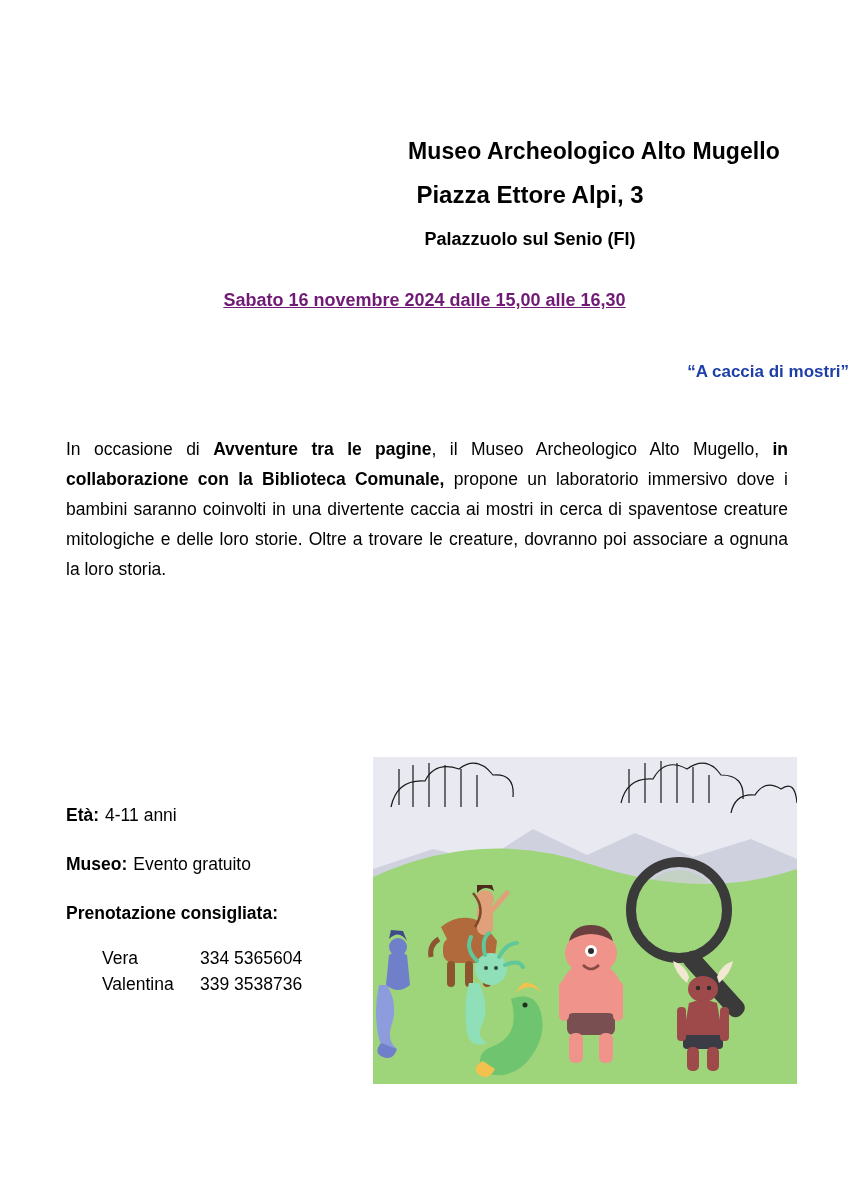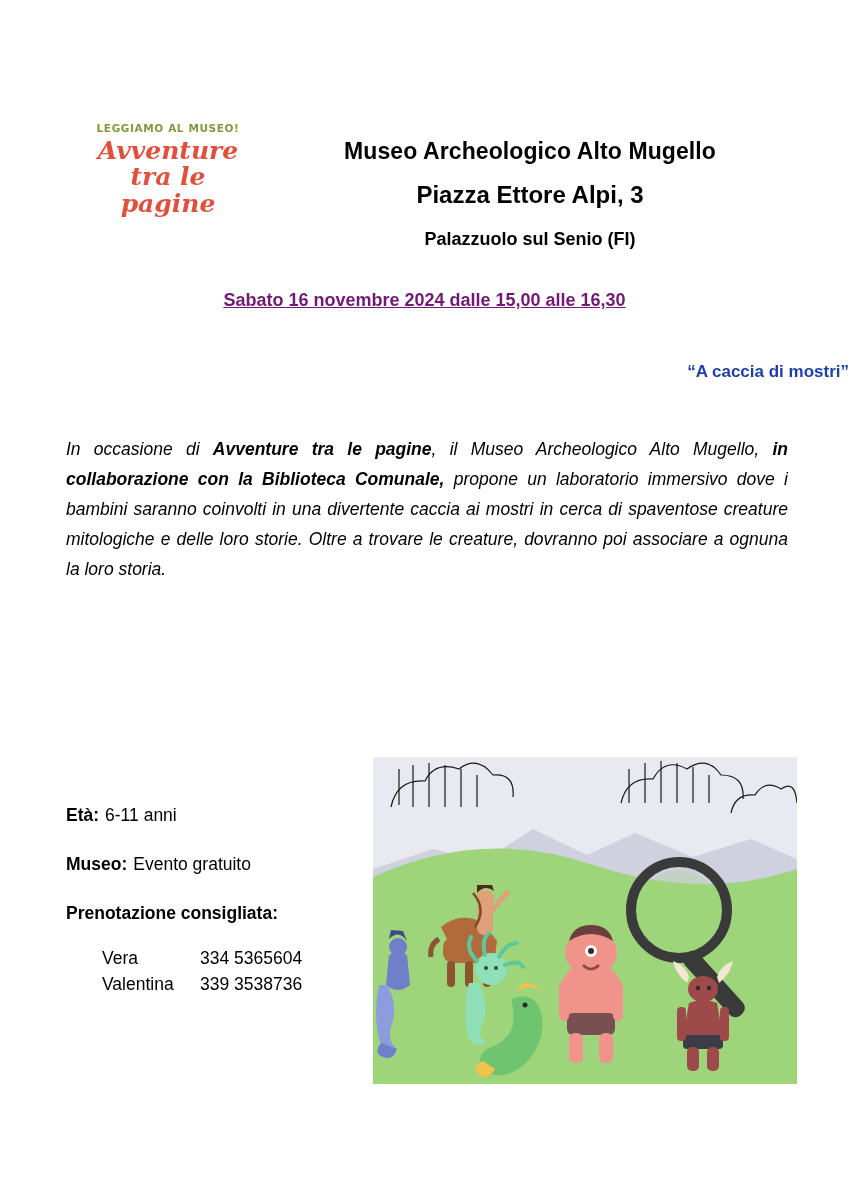--- a/index.html
+++ b/index.html
@@ -57,20 +57,21 @@
     position: absolute;
     left: 280px;
     top: 138px;
     width: 500px;
     text-align: center;
   }
   .header .title {
     font-size: 23px;
     font-weight: bold;
     letter-spacing: 0.1px;
+    text-align: right;
   }
   .header .addr1 {
     font-size: 24px;
     font-weight: bold;
     margin-top: 16px;
   }
   .header .addr2 {
     font-size: 18px;
     font-weight: bold;
     margin-top: 20px;
@@ -105,21 +106,20 @@
 
   
   .body-text {
     position: absolute;
     left: 66px;
     top: 434px;
     width: 722px;
     font-size: 17.5px;
     line-height: 30px;
     text-align: justify;
-    font-style: italic;
   }
   .body-text b { font-weight: bold; }
 
   
   .info {
     position: absolute;
     left: 66px;
     top: 805px;
     width: 300px;
     font-size: 17.5px;
@@ -159,27 +159,20 @@
     background: #e9e9f2;
     overflow: hidden;
   }
   .illus svg { display: block; }
 </style>
 </head>
 <body>
 
 <div class="page">
 
-  <div class="logo">
-    <div class="logo-kicker">LEGGIAMO AL MUSEO!</div>
-    <div class="logo-main">
-      <span>Avventure</span>
-      <span class="l2">tra le pagine</span>
-    </div>
-  </div>
 
   <div class="header">
     <div class="title">Museo Archeologico Alto Mugello</div>
     <div class="addr1">Piazza Ettore Alpi, 3</div>
     <div class="addr2">Palazzuolo sul Senio (FI)</div>
   </div>
 
   <div class="datebar">
     <span>Sabato 16 novembre 2024 dalle 15,00 alle 16,30</span>
   </div>
@@ -187,21 +180,21 @@
   <div class="subtitle">
     <span>“A caccia di mostri”</span>
   </div>
 
   <div class="body-text">
     <span>In occasione di </span><b>Avventure tra le pagine</b><span>, il Museo Archeologico Alto Mugello, </span><b>in collaborazione con la Biblioteca Comunale,</b><span> propone un laboratorio immersivo dove i bambini saranno coinvolti in una divertente caccia ai mostri in cerca di spaventose creature mitologiche e delle loro storie. Oltre a trovare le creature, dovranno poi associare a ognuna la loro storia.</span>
   </div>
 
   <div class="info">
     <div class="row">
-      <span class="lbl">Età:</span><span class="val">6-11 anni</span>
+      <span class="lbl">Età:</span><span class="val">4-11 anni</span>
     </div>
     <div class="row">
       <span class="lbl">Museo:</span><span class="val">Evento gratuito</span>
     </div>
     <div class="booking-title">Prenotazione consigliata:</div>
     <div class="contact">
       <span class="nm">Vera</span>
       <span>334 5365604</span>
     </div>
     <div class="contact">

